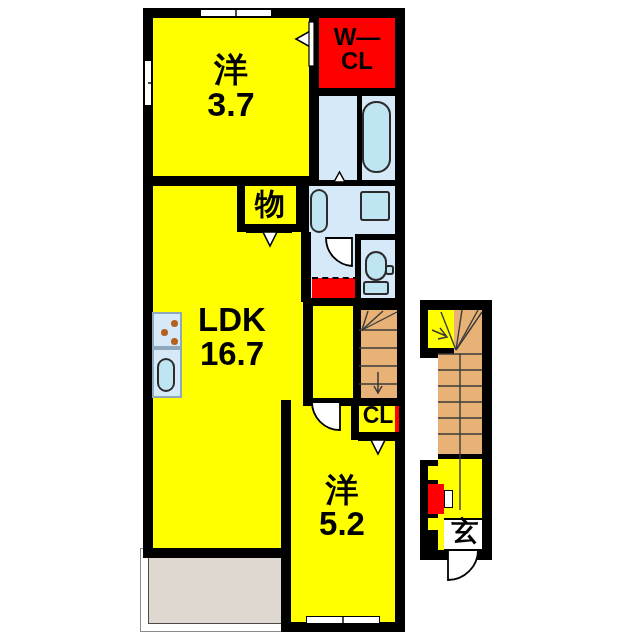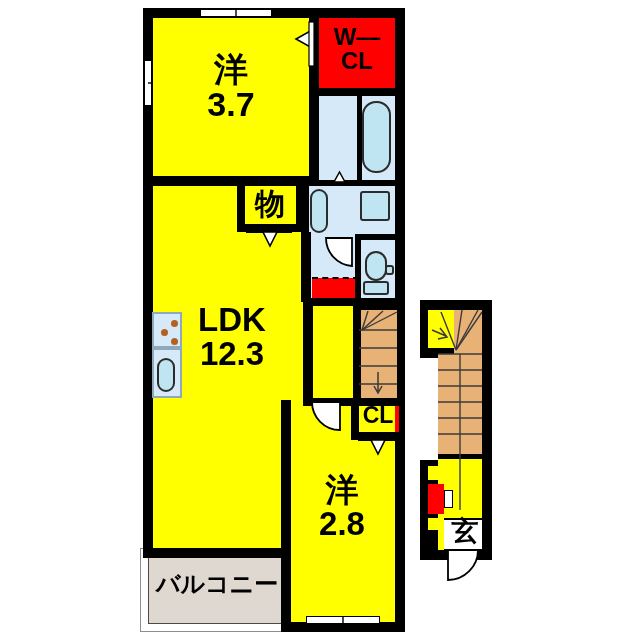--- a/index.html
+++ b/index.html
@@ -205,33 +205,30 @@
     <span class="n">W—</span>
     <span class="n">CL</span>
   </div>
 
   <div class="lbl" style="left:248px;top:189px;width:44px;font-size:30px;font-weight:bold;">
     <span class="n">物</span>
   </div>
 
   <div class="lbl" style="left:186px;top:303px;width:92px;font-size:33px;font-weight:bold;">
     <span class="n">LDK</span>
-    <span class="n" style="font-size:33px;">12.3</span>
+    <span class="n" style="font-size:33px;">16.7</span>
   </div>
 
   <div class="lbl" style="left:358px;top:404px;width:40px;font-size:23px;font-weight:bold;">
     <span class="n">CL</span>
   </div>
 
   <div class="lbl" style="left:300px;top:473px;width:84px;font-size:33px;font-weight:bold;">
     <span class="n">洋</span>
-    <span class="n" style="font-size:33px;">2.8</span>
-  </div>
-
-  <div class="lbl" style="left:150px;top:572px;width:134px;font-size:24px;font-weight:bold;">
-    <span class="n">バルコニー</span>
-  </div>
+    <span class="n" style="font-size:33px;">5.2</span>
+  </div>
+
 
   <div class="lbl" style="left:450px;top:518px;width:30px;font-size:27px;font-weight:bold;">
     <span class="n">玄</span>
   </div>
 
 </div>
 
 </body></html>

